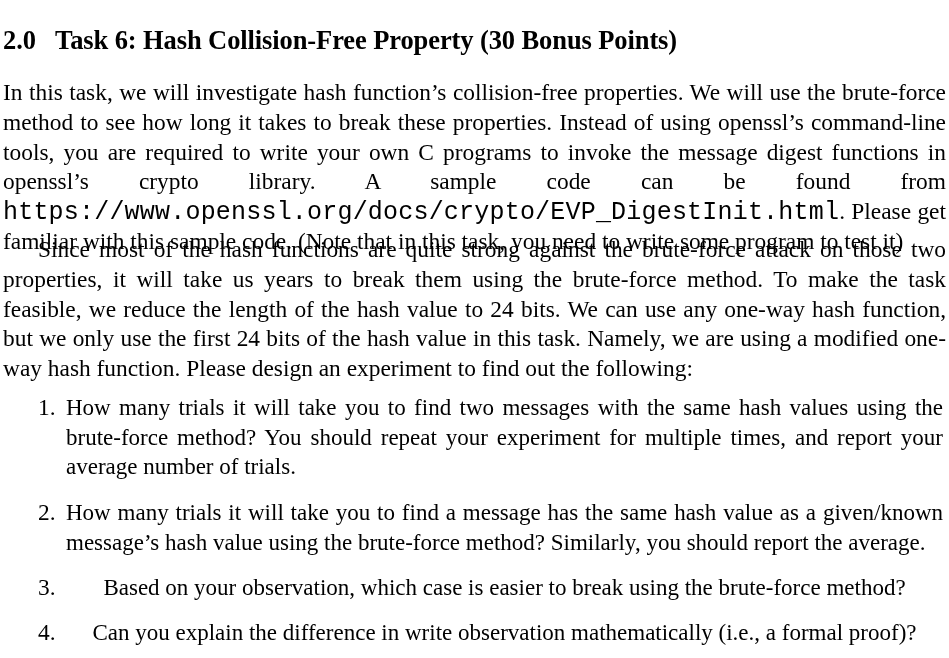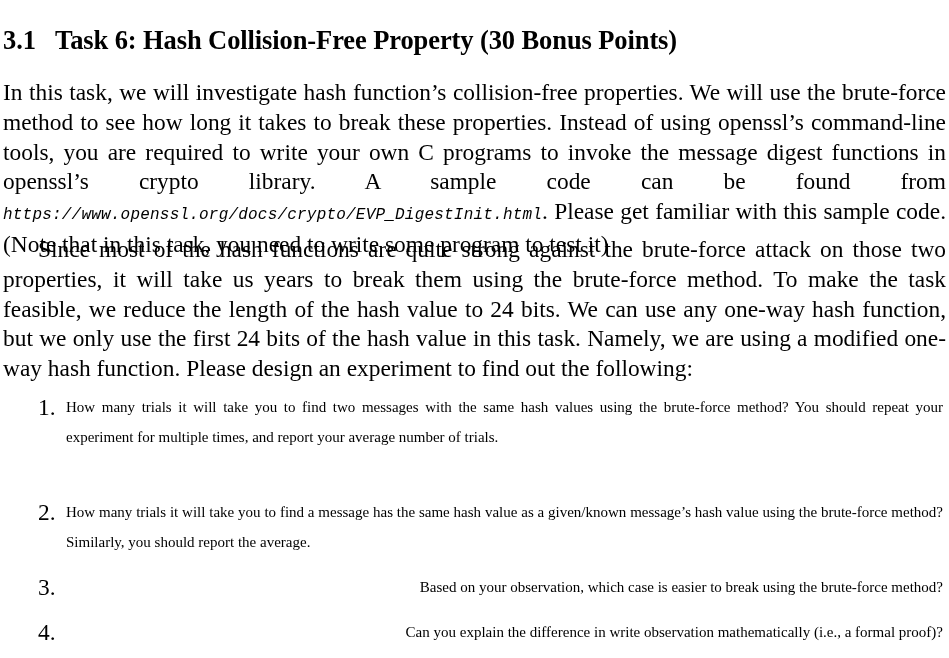--- a/index.html
+++ b/index.html
@@ -55,23 +55,22 @@
     text-justify: inter-word;
     hyphens: none;
   }
   .para-1 { top: 55px; }
   .para-2 { top: 212px; }
 
   .para-2 { text-indent: 35px; }
 
   .mono {
     font-family: "Liberation Mono", "DejaVu Sans Mono", monospace;
-    font-size: 16px;
+    font-size: 25px;
     letter-spacing: 0.2px;
-    font-style: italic;
   }
 
   
   .enum-list {
     position: absolute;
     left: 0;
     width: 949px;
     margin: 0;
     padding: 0;
     list-style: none;
@@ -87,39 +86,39 @@
     top: 0;
     width: 28px;
     font-size: 23.4px;
     line-height: 29.6px;
     text-align: left;
   }
   .enum-text {
     position: absolute;
     left: 66px;
     width: 877px;
-    font-size: 15px;
+    font-size: 23px;
     line-height: 29.6px;
     text-align: justify;
     text-justify: inter-word;
   }
-  .enum-text.nojust { text-align: right; }
+  .enum-text.nojust { text-align: center; }
 
   .item-1 { top: 393px; }
   .item-2 { top: 498px; }
   .item-3 { top: 573px; }
   .item-4 { top: 618px; }
 </style>
 </head>
 <body style="background: rgb(255, 255, 255); color: rgb(0, 0, 0);">
 
 <div class="page">
 
   <h2 class="section-heading">
-    <span class="sec-number">3.1</span><span class="sec-title">Task 6: Hash Collision-Free Property (30 Bonus Points)</span>
+    <span class="sec-number">2.0</span><span class="sec-title">Task 6: Hash Collision-Free Property (30 Bonus Points)</span>
   </h2>
 
   <p class="body-block para-1"><span>In this task, we will investigate hash function’s collision-free properties. We will use the brute-force method to see how long it takes to break these properties. Instead of using openssl’s command-line tools, you are required to write your own C programs to invoke the message digest functions in openssl’s crypto library. A sample code can be found from </span><span class="mono">https://www.openssl.org/docs/crypto/EVP_DigestInit.html</span><span>. Please get familiar with this sample code. (Note that in this task, you need to write some program to test it)</span></p>
 
   <p class="body-block para-2">Since most of the hash functions are quite strong against the brute-force attack on those two properties, it will take us years to break them using the brute-force method. To make the task feasible, we reduce the length of the hash value to 24 bits. We can use any one-way hash function, but we only use the first 24 bits of the hash value in this task. Namely, we are using a modified one-way hash function. Please design an experiment to find out the following:</p>
 
   <ol class="enum-list">
     <li class="enum-item item-1">
       <span class="enum-marker">1.</span>
       <span class="enum-text">How many trials it will take you to find two messages with the same hash values using the brute-force method? You should repeat your experiment for multiple times, and report your average number of trials.</span>

